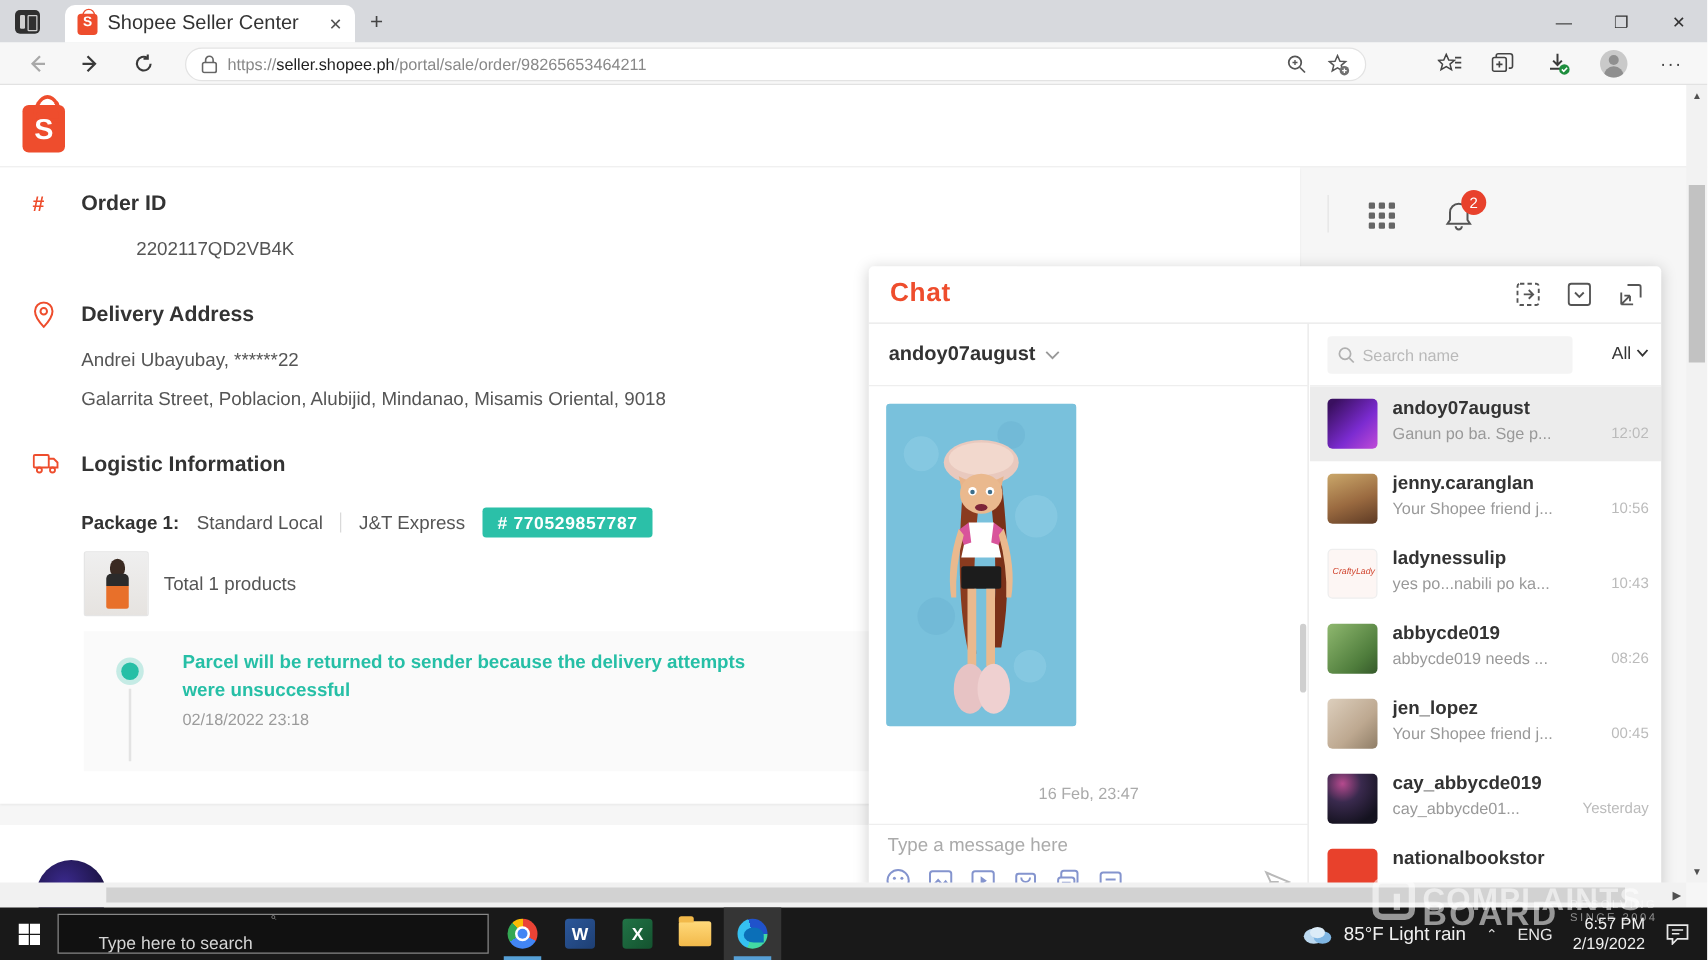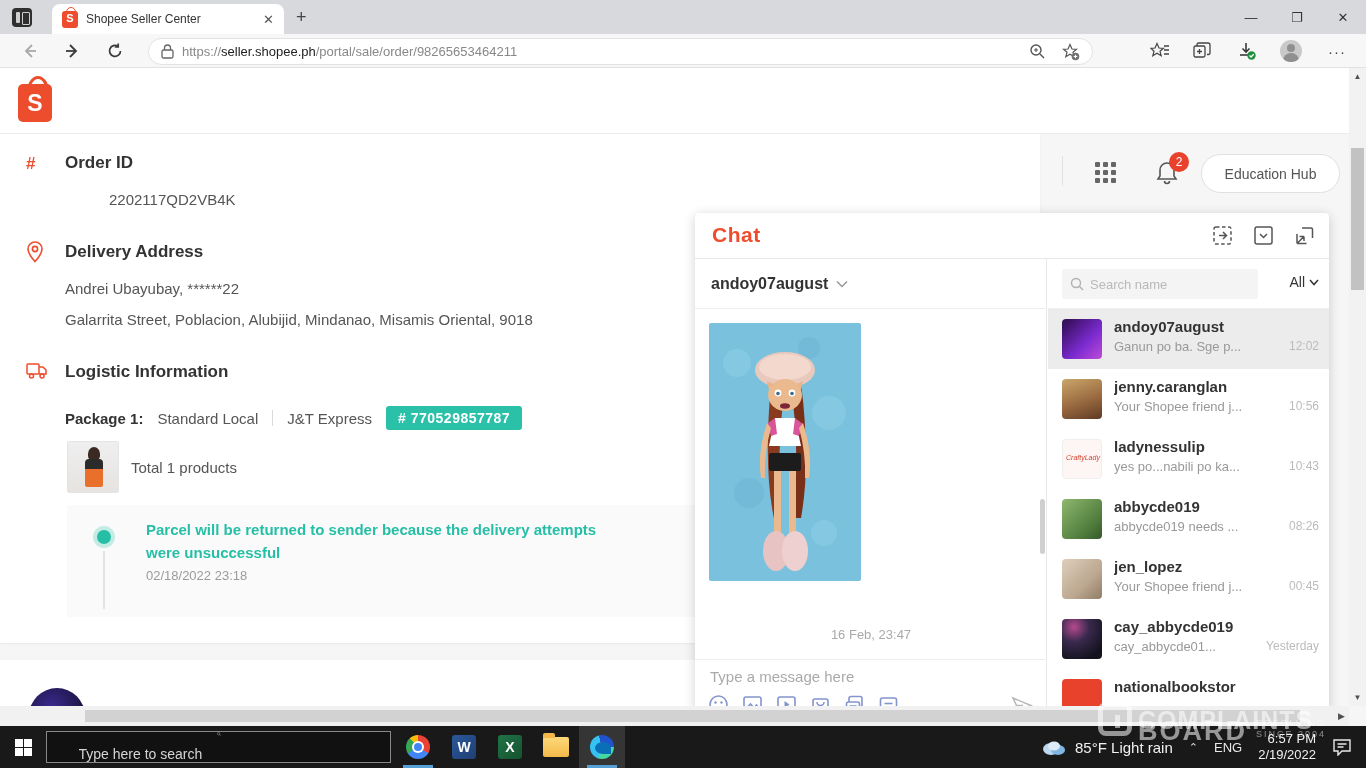--- a/index.html
+++ b/index.html
@@ -5,21 +5,21 @@
   * { margin:0; padding:0; box-sizing:border-box; }
   body { font-family:"Liberation Sans", sans-serif; }
   .screen { position:relative; width:1366px; height:768px; overflow:hidden; background:#f6f6f6; }
 
   
   .tabbar { position:absolute; left:0; top:0; width:1366px; height:34px; background:#d7d9dd; }
   .tabactions { position:absolute; left:12px; top:8px; width:20px; height:19px; background:#2f2f2f; border-radius:4px; }
   .tabactions::before { content:""; position:absolute; left:4px; top:4px; width:4px; height:11px; background:#cfcfcf; border-radius:1px; }
   .tabactions::after { content:""; position:absolute; left:10px; top:4px; width:6px; height:11px; border:1px solid #cfcfcf; border-radius:1px; }
   .tab { position:absolute; left:52px; top:4px; width:232px; height:30px; background:#fff; border-radius:8px 8px 0 0; display:flex; align-items:center; padding:0 10px; gap:8px; }
-  .tab-title { font-size:12px; color:#333; flex:1; white-space:nowrap; overflow:hidden; }
+  .tab-title { font-size:16px; color:#333; flex:1; white-space:nowrap; overflow:hidden; }
   .tab-close { color:#555; font-size:13px; cursor:default; }
   .newtab { position:absolute; left:296px; top:7px; font-size:18px; color:#444; }
   .wincontrols { position:absolute; right:0; top:0; height:34px; display:flex; }
   .winbtn { width:46px; height:34px; display:flex; align-items:center; justify-content:center; color:#333; font-size:13px; }
   .favicon { width:16px; height:17px; position:relative; background:#ee4d2d; border-radius:3px; }
   .favicon::before { content:""; position:absolute; left:4px; top:-4px; width:8px; height:8px; border:1.5px solid #ee4d2d; border-radius:50%; }
   .favicon::after { content:"S"; position:absolute; left:0; top:1px; width:16px; text-align:center; color:#fff; font-size:11px; font-weight:bold; }
 
   .toolbar { position:absolute; left:0; top:34px; width:1366px; height:34px; background:#f7f7f7; border-bottom:1px solid #e2e2e2; }
   .navic { position:absolute; top:5px; width:24px; height:24px; display:flex; align-items:center; justify-content:center; }
@@ -281,21 +281,20 @@
         <span></span>
         <span></span>
     </div>
     <div class="bellwrap">
       <svg width="24" height="26" viewBox="0 0 24 26">
           <path d="M12 3 a7 7 0 0 1 7 7 v6 l2 3 H3 l2-3 v-6 a7 7 0 0 1 7-7 Z" stroke="#555" fill="none" stroke-width="1.6"></path>
           <path d="M9.5 21 a2.5 2.5 0 0 0 5 0" stroke="#555" fill="none" stroke-width="1.6"></path>
         </svg>
       <div class="badge">2</div>
     </div>
-    <div class="eduhub">Education Hub</div>
   </div>
 
   <div class="maincard">
     <div class="sec-ic" style="top:20px; font-size:17px;">#</div>
     <div class="h-sec" style="top:19px;">Order ID</div>
     <div class="t-body" style="top:57px;margin-left:44px;">2202117QD2VB4K</div>
 
     <div class="sec-ic" style="top:107px;">
       <svg width="18" height="22" viewBox="0 0 18 22">
           <path d="M9 1 a7 7 0 0 1 7 7 c0 5 -7 12.5 -7 12.5 S2 13 2 8 a7 7 0 0 1 7-7 Z" stroke="#ee4d2d" fill="none" stroke-width="1.6"></path>

